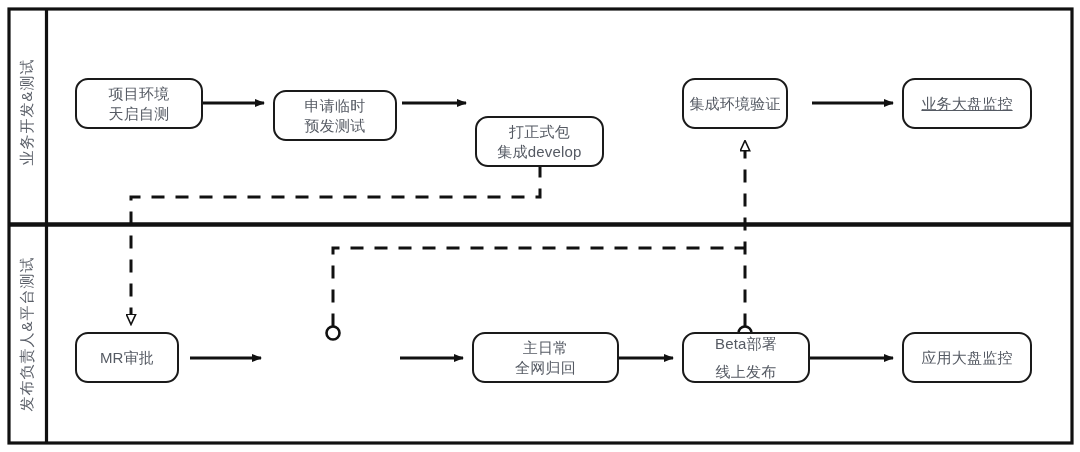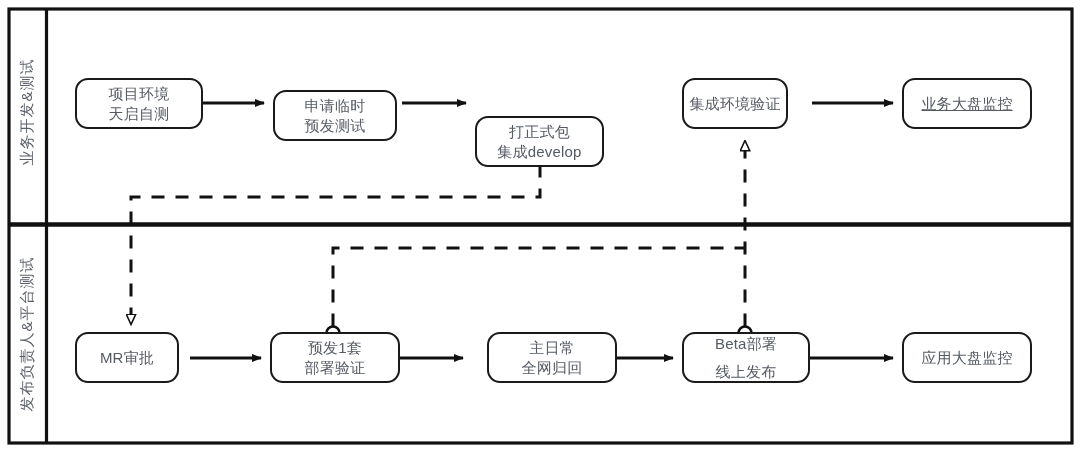--- a/index.html
+++ b/index.html
@@ -123,26 +123,22 @@
   </div>
 
   <div class="node" style="left:902px; top:78px; width:130px; height:51px;text-decoration:underline;">
     <span class="ln">业务大盘监控</span>
   </div>
 
   <div class="node" style="left:75px; top:332px; width:104px; height:51px;">
     <span class="ln">MR审批</span>
   </div>
 
-  <div class="node" style="left:270px; top:332px; width:130px; height:51px;">
-    <span class="ln">预发1套</span>
-    <span class="ln">部署验证</span>
-  </div>
 
-  <div class="node" style="left:472px; top:332px; width:130px; height:51px;margin-left:15px;">
+  <div class="node" style="left:472px; top:332px; width:147px; height:51px;">
     <span class="ln">主日常</span>
     <span class="ln">全网归回</span>
   </div>
 
   <div class="node" style="left:682px; top:332px; width:128px; height:51px;justify-content:space-between;">
     <span class="ln">Beta部署</span>
     <span class="ln">线上发布</span>
   </div>
 
   <div class="node" style="left:902px; top:332px; width:130px; height:51px;text-align:center;">

